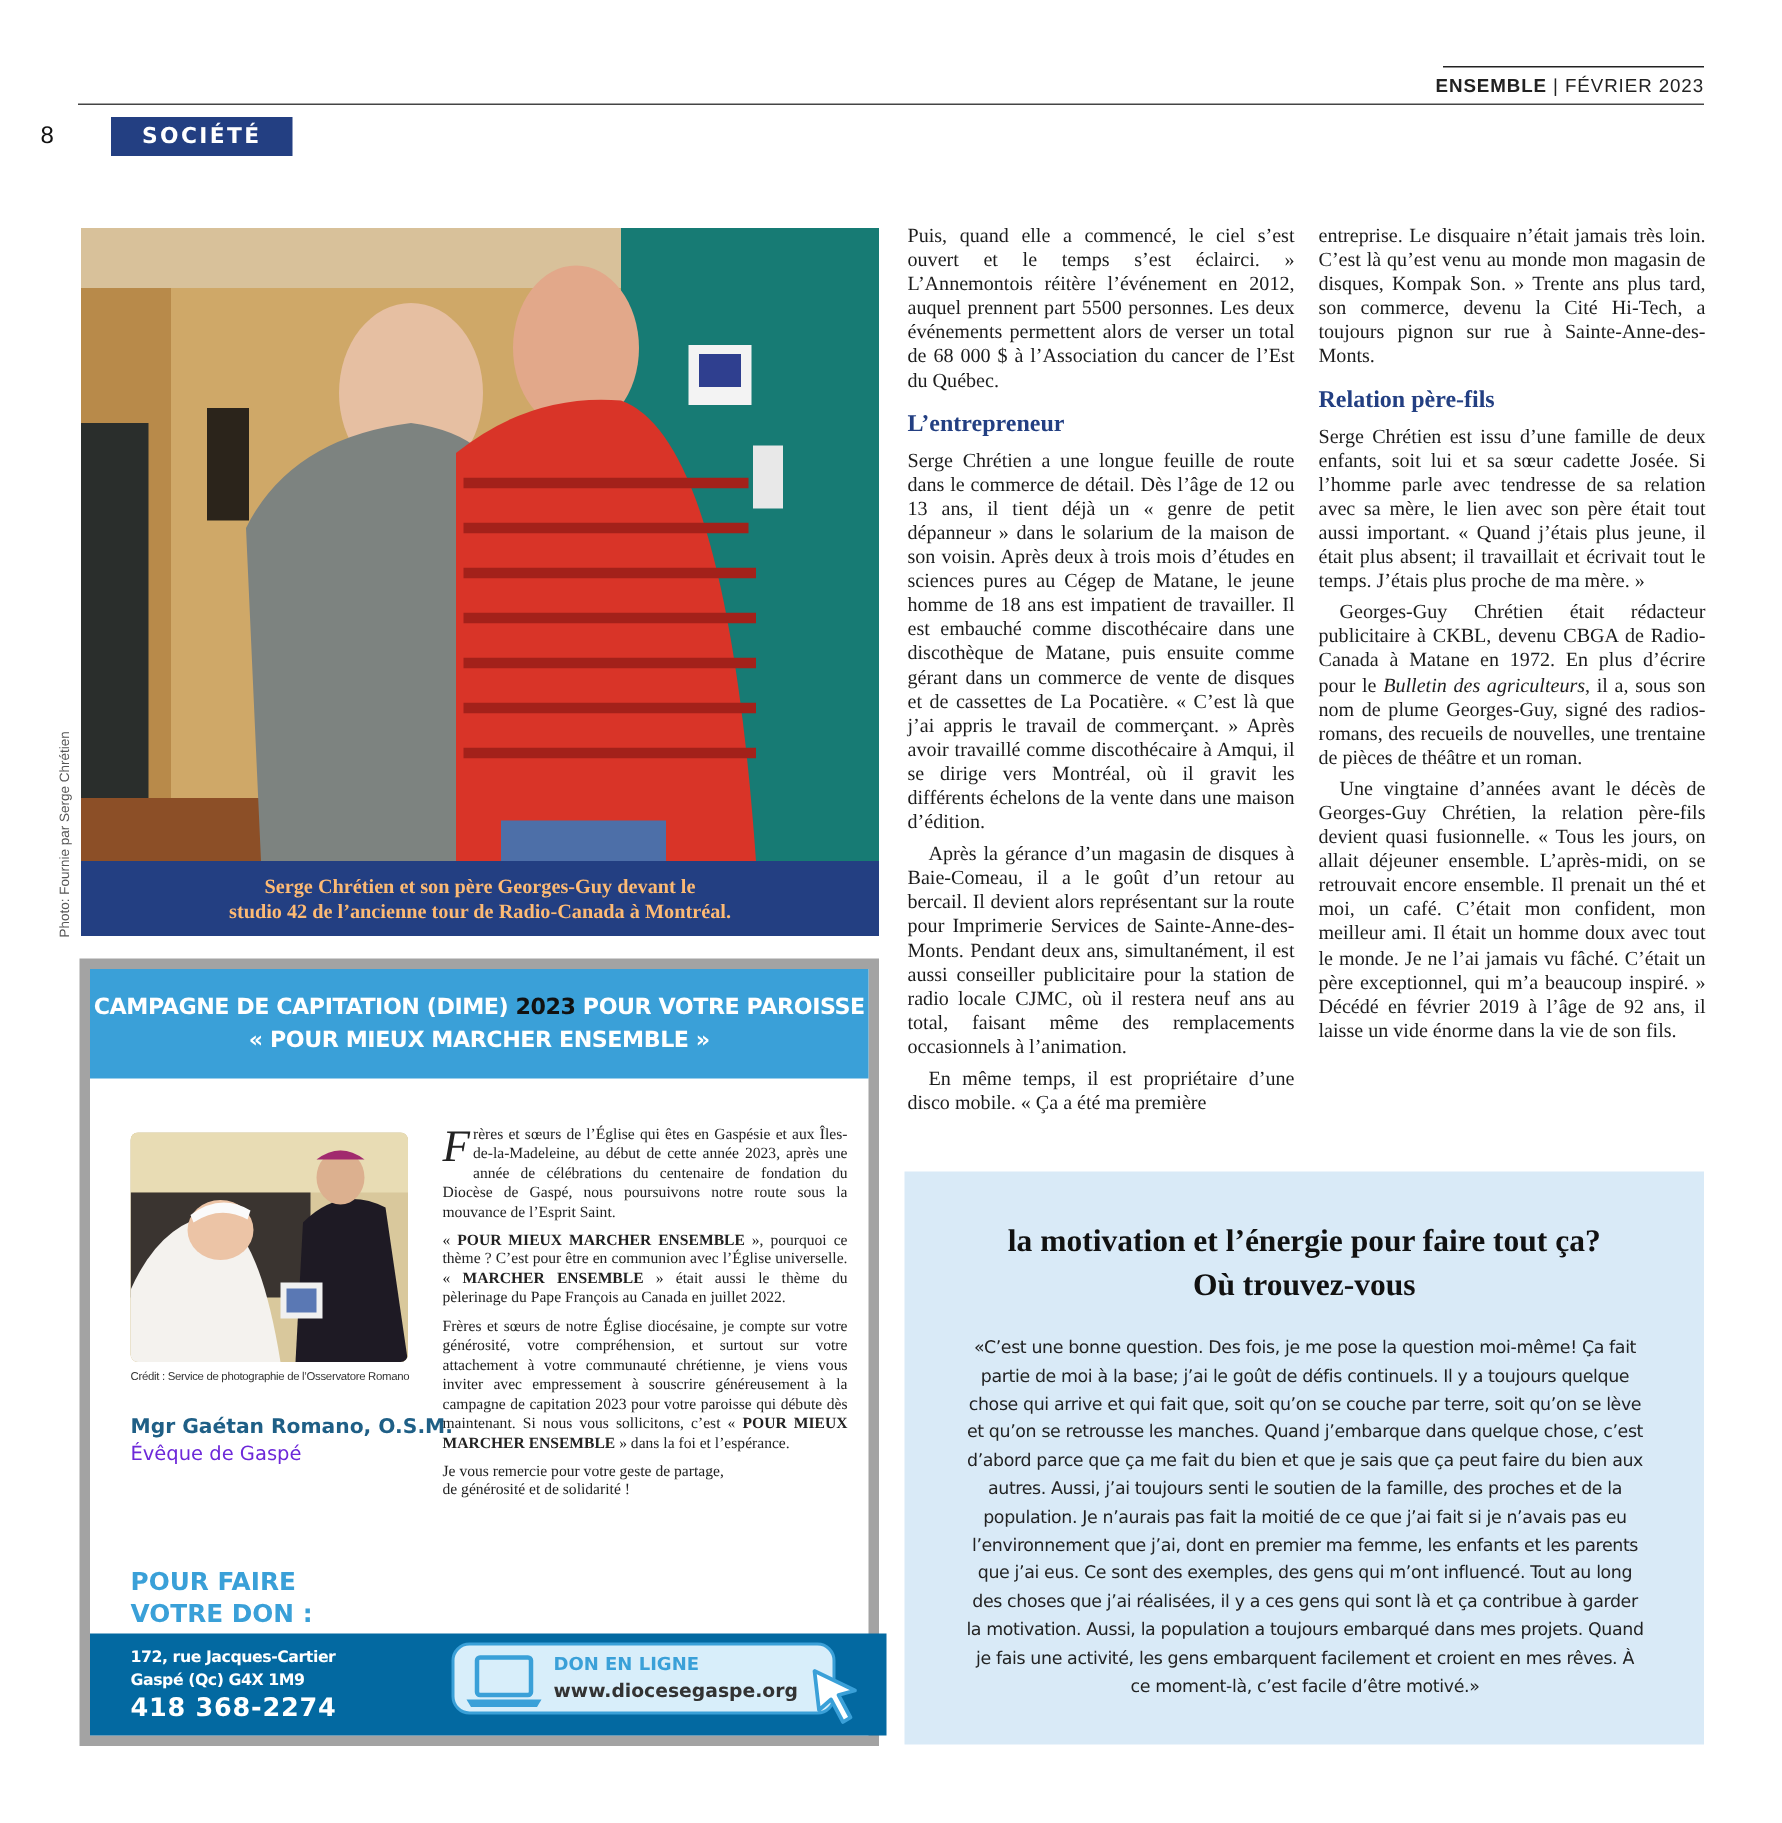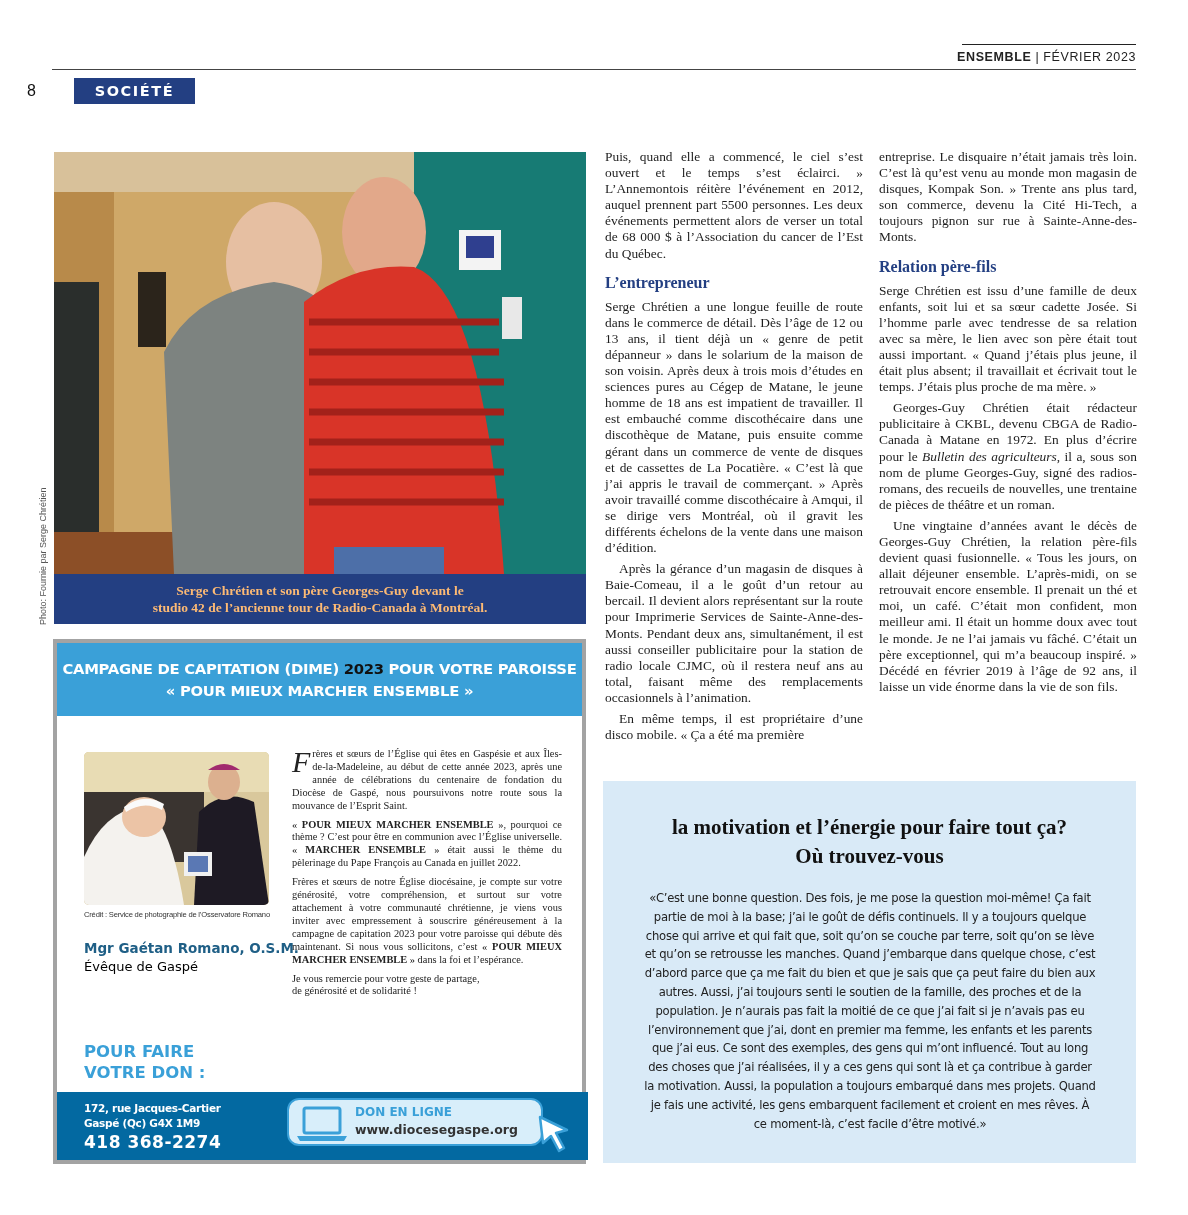--- a/index.html
+++ b/index.html
@@ -22,40 +22,40 @@
   
   .col { position: absolute; top: 149px; width: 258px; font-size: 13.4px; line-height: 16.1px; text-align: justify; hyphens: auto; }
   .col1 { left: 605px; }
   .col2 { left: 879px; }
   .col p { margin-bottom: 5px; }
   .col p.indent { text-indent: 14px; }
   .col h3 { font-family: "Liberation Serif", serif; font-weight: 700; font-size: 16px; color: #233f82; margin: 12px 0 7px; line-height: 18px; }
   .col em { font-style: italic; }
 
   
-  .campaign { position: absolute; left: 53px; top: 639px; width: 533px; height: 525px; border: 4px solid #a3a3a3; background: #fff; }
+  .campaign { position: absolute; left: 53px; top: 639px; width: 533px; height: 525px; border: 7px solid #a3a3a3; background: #fff; }
   .campaign-header { height: 73px; background: #3aa0d8; color: #fff; font-family: "DejaVu Sans", sans-serif; font-weight: 700; font-size: 14.8px; text-align: center; line-height: 22px; padding-top: 15px; letter-spacing: -0.3px; }
   .campaign-header .year { color: #111; }
   .bishop-photo { position: absolute; left: 27px; top: 109px; width: 185px; height: 153px; border-radius: 5px; overflow: hidden; background: #d8c9a2; }
   .bishop-credit { position: absolute; left: 27px; top: 267px; font-family: "Liberation Sans", sans-serif; font-size: 7.6px; color: #333; letter-spacing: -0.2px; }
   .bishop-name { position: absolute; left: 27px; top: 297px; font-family: "DejaVu Sans", sans-serif; font-weight: 700; font-size: 13.5px; color: #1f5f86; }
-  .bishop-title { position: absolute; left: 27px; top: 316px; font-family: "DejaVu Sans", sans-serif; font-size: 13px; color: #000000; }
+  .bishop-title { position: absolute; left: 27px; top: 316px; font-family: "DejaVu Sans", sans-serif; font-size: 13px; color: #6d28d9; }
   .don-title { position: absolute; left: 27px; top: 398px; font-family: "DejaVu Sans", sans-serif; font-weight: 700; font-size: 16.5px; color: #3aa0d8; line-height: 21px; }
   .letter { position: absolute; left: 235px; top: 105px; width: 270px; font-family: "Liberation Serif", serif; font-size: 10.4px; line-height: 12.9px; text-align: justify; color: #222; }
   .letter p { margin-bottom: 6px; }
   .letter .dropcap { float: left; font-size: 30px; line-height: 26px; margin-right: 2px; margin-top: 1px; font-style: italic; }
   .letter b { font-weight: 700; }
   .letter .thanks { text-align: left; }
 
   .campaign-footer { position: absolute; left: 0; bottom: 0; width: 531px; height: 68px; background: #0369a1; }
   .addr1, .addr2 { position: absolute; left: 27px; font-family: "DejaVu Sans", sans-serif; font-weight: 700; color: #fff; font-size: 10.5px; letter-spacing: -0.3px; }
   .addr1 { top: 10px; }
   .addr2 { top: 25px; }
   .phone { position: absolute; left: 27px; top: 40px; font-family: "DejaVu Sans", sans-serif; font-weight: 700; color: #fff; font-size: 17px; letter-spacing: 0.5px; }
-  .online-btn { position: absolute; left: 230px; top: 6px; width: 256px; height: 48px; background: #d8eefa; border-radius: 12px; border: 2px solid #3aa0d8; }
+  .online-btn { position: absolute; left: 241px; top: 6px; width: 256px; height: 48px; background: #d8eefa; border-radius: 12px; border: 2px solid #3aa0d8; }
   .laptop-icon { position: absolute; left: 6px; top: 5px; width: 54px; height: 38px; }
   .online-label { position: absolute; left: 66px; top: 5px; font-family: "DejaVu Sans", sans-serif; font-weight: 700; font-size: 12px; color: #3aa0d8; }
   .online-url { position: absolute; left: 66px; top: 22px; font-family: "DejaVu Sans", sans-serif; font-weight: 700; font-size: 12.5px; color: #333; }
   .cursor-icon { position: absolute; left: 480px; top: 22px; width: 34px; height: 40px; }
 
   
   .quote-box { position: absolute; left: 603px; top: 781px; width: 533px; height: 382px; background: #d9eaf7; }
   .quote-title { position: absolute; left: 0; top: 32px; width: 533px; text-align: center; font-family: "Liberation Serif", serif; font-weight: 700; font-size: 21px; line-height: 29px; color: #111; }
   .quote-text { position: absolute; left: 41px; top: 108px; width: 452px; text-align: center; font-family: "DejaVu Sans", sans-serif; font-size: 11.6px; line-height: 18.8px; color: #222; letter-spacing: -0.25px; }
 </style>

